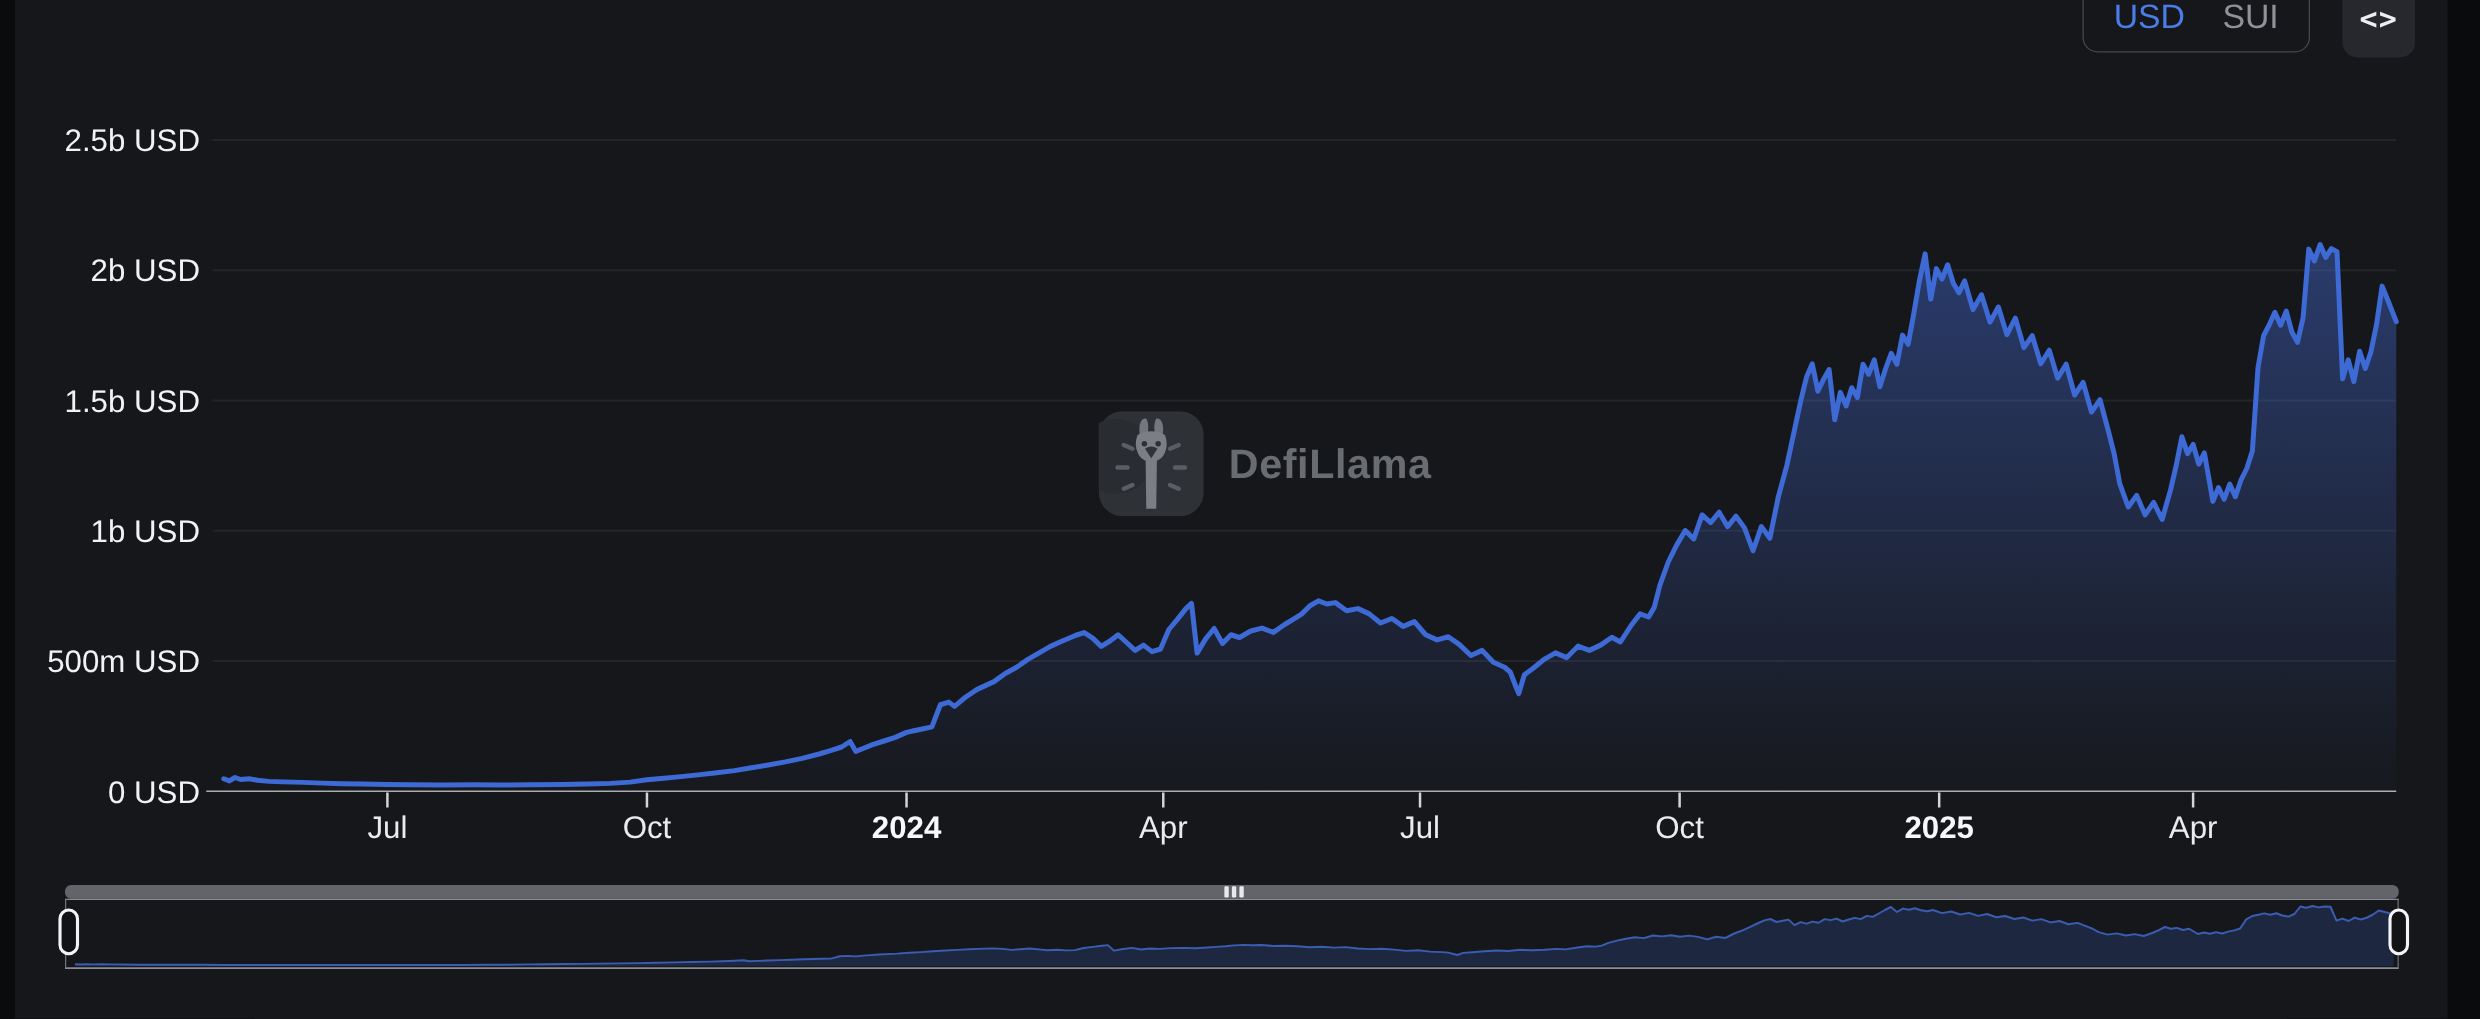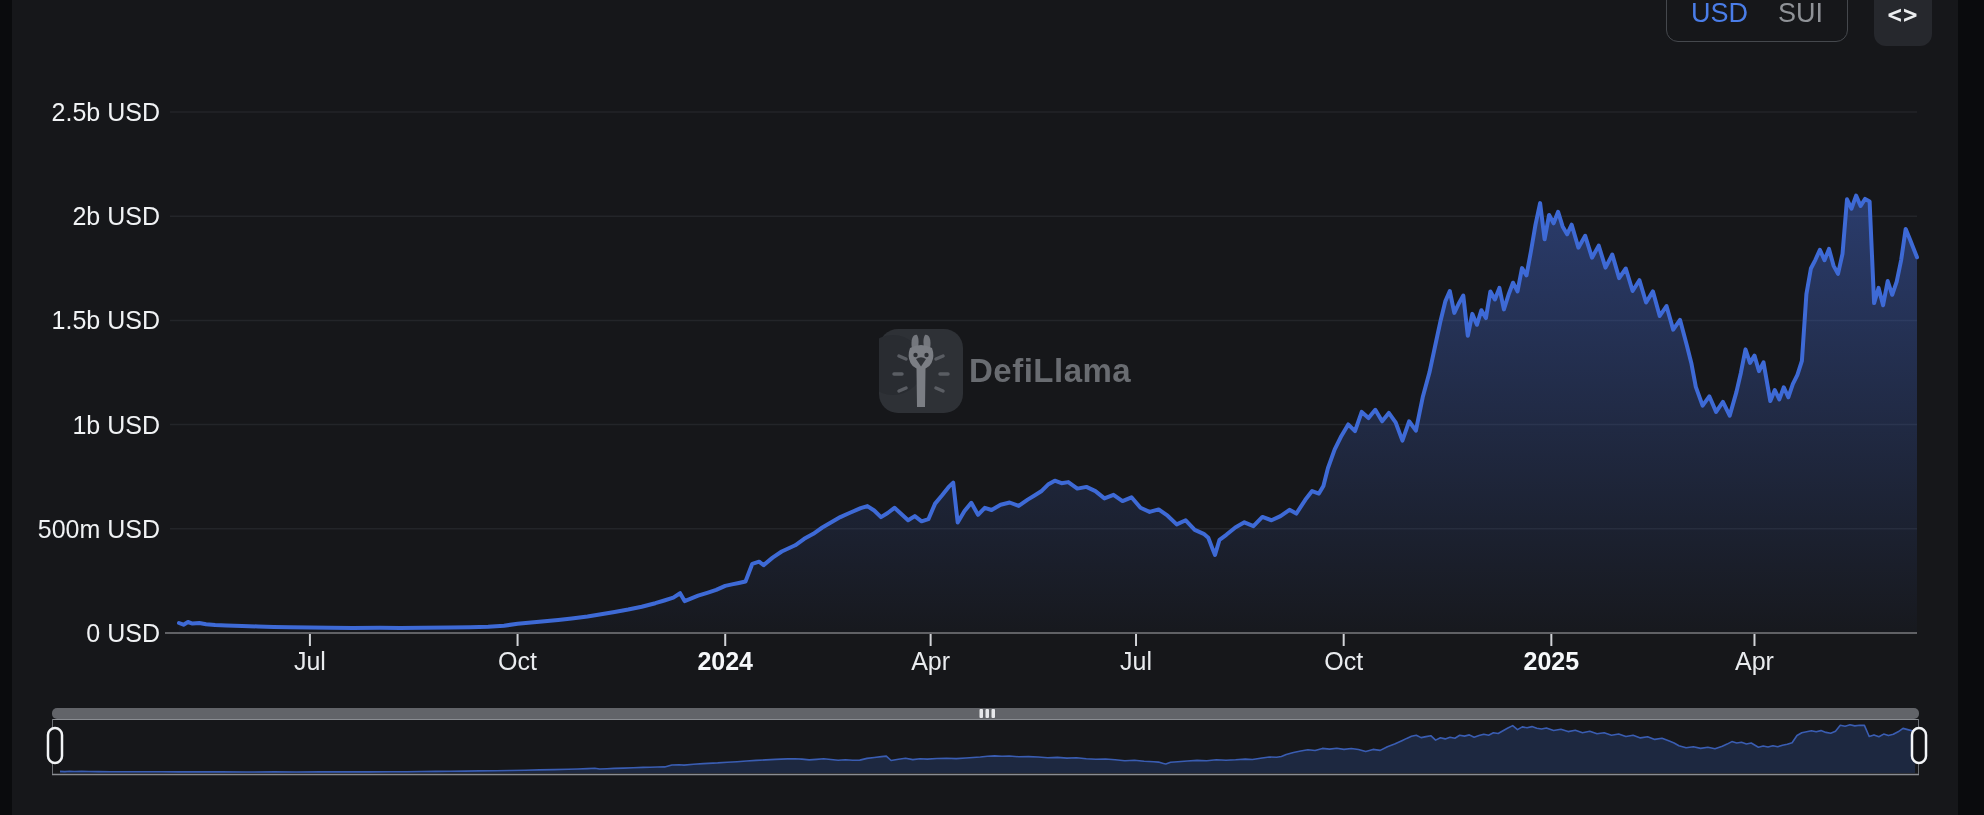--- a/index.html
+++ b/index.html
@@ -3,21 +3,21 @@
 <meta charset="utf-8">
 <style>
   html,body{margin:0;padding:0;}
   body{
     width:1984px;height:815px;overflow:hidden;position:relative;
     background:#0a0b0d;
     font-family:"Liberation Sans","DejaVu Sans",sans-serif;
   }
   .card{position:absolute;left:12px;top:0;width:1946px;height:815px;background:#16171a;}
   
-  .watermark{position:absolute;left:879px;top:329px;display:flex;align-items:center;gap:6px;}
+  .watermark{position:absolute;left:879px;top:329px;display:flex;align-items:center;gap:20px;}
   .wtext{font-size:33px;font-weight:700;color:#696c71;letter-spacing:.5px;}
   
   #chart-svg{position:absolute;left:0;top:0;}
   
   .controls{position:absolute;top:-16px;right:52px;display:flex;align-items:flex-start;}
   .toggle{
     display:flex;align-items:center;gap:6px;
     border:1.5px solid #45484d;border-radius:12px;
     padding:9px 12px;background:transparent;height:38px;
   }

